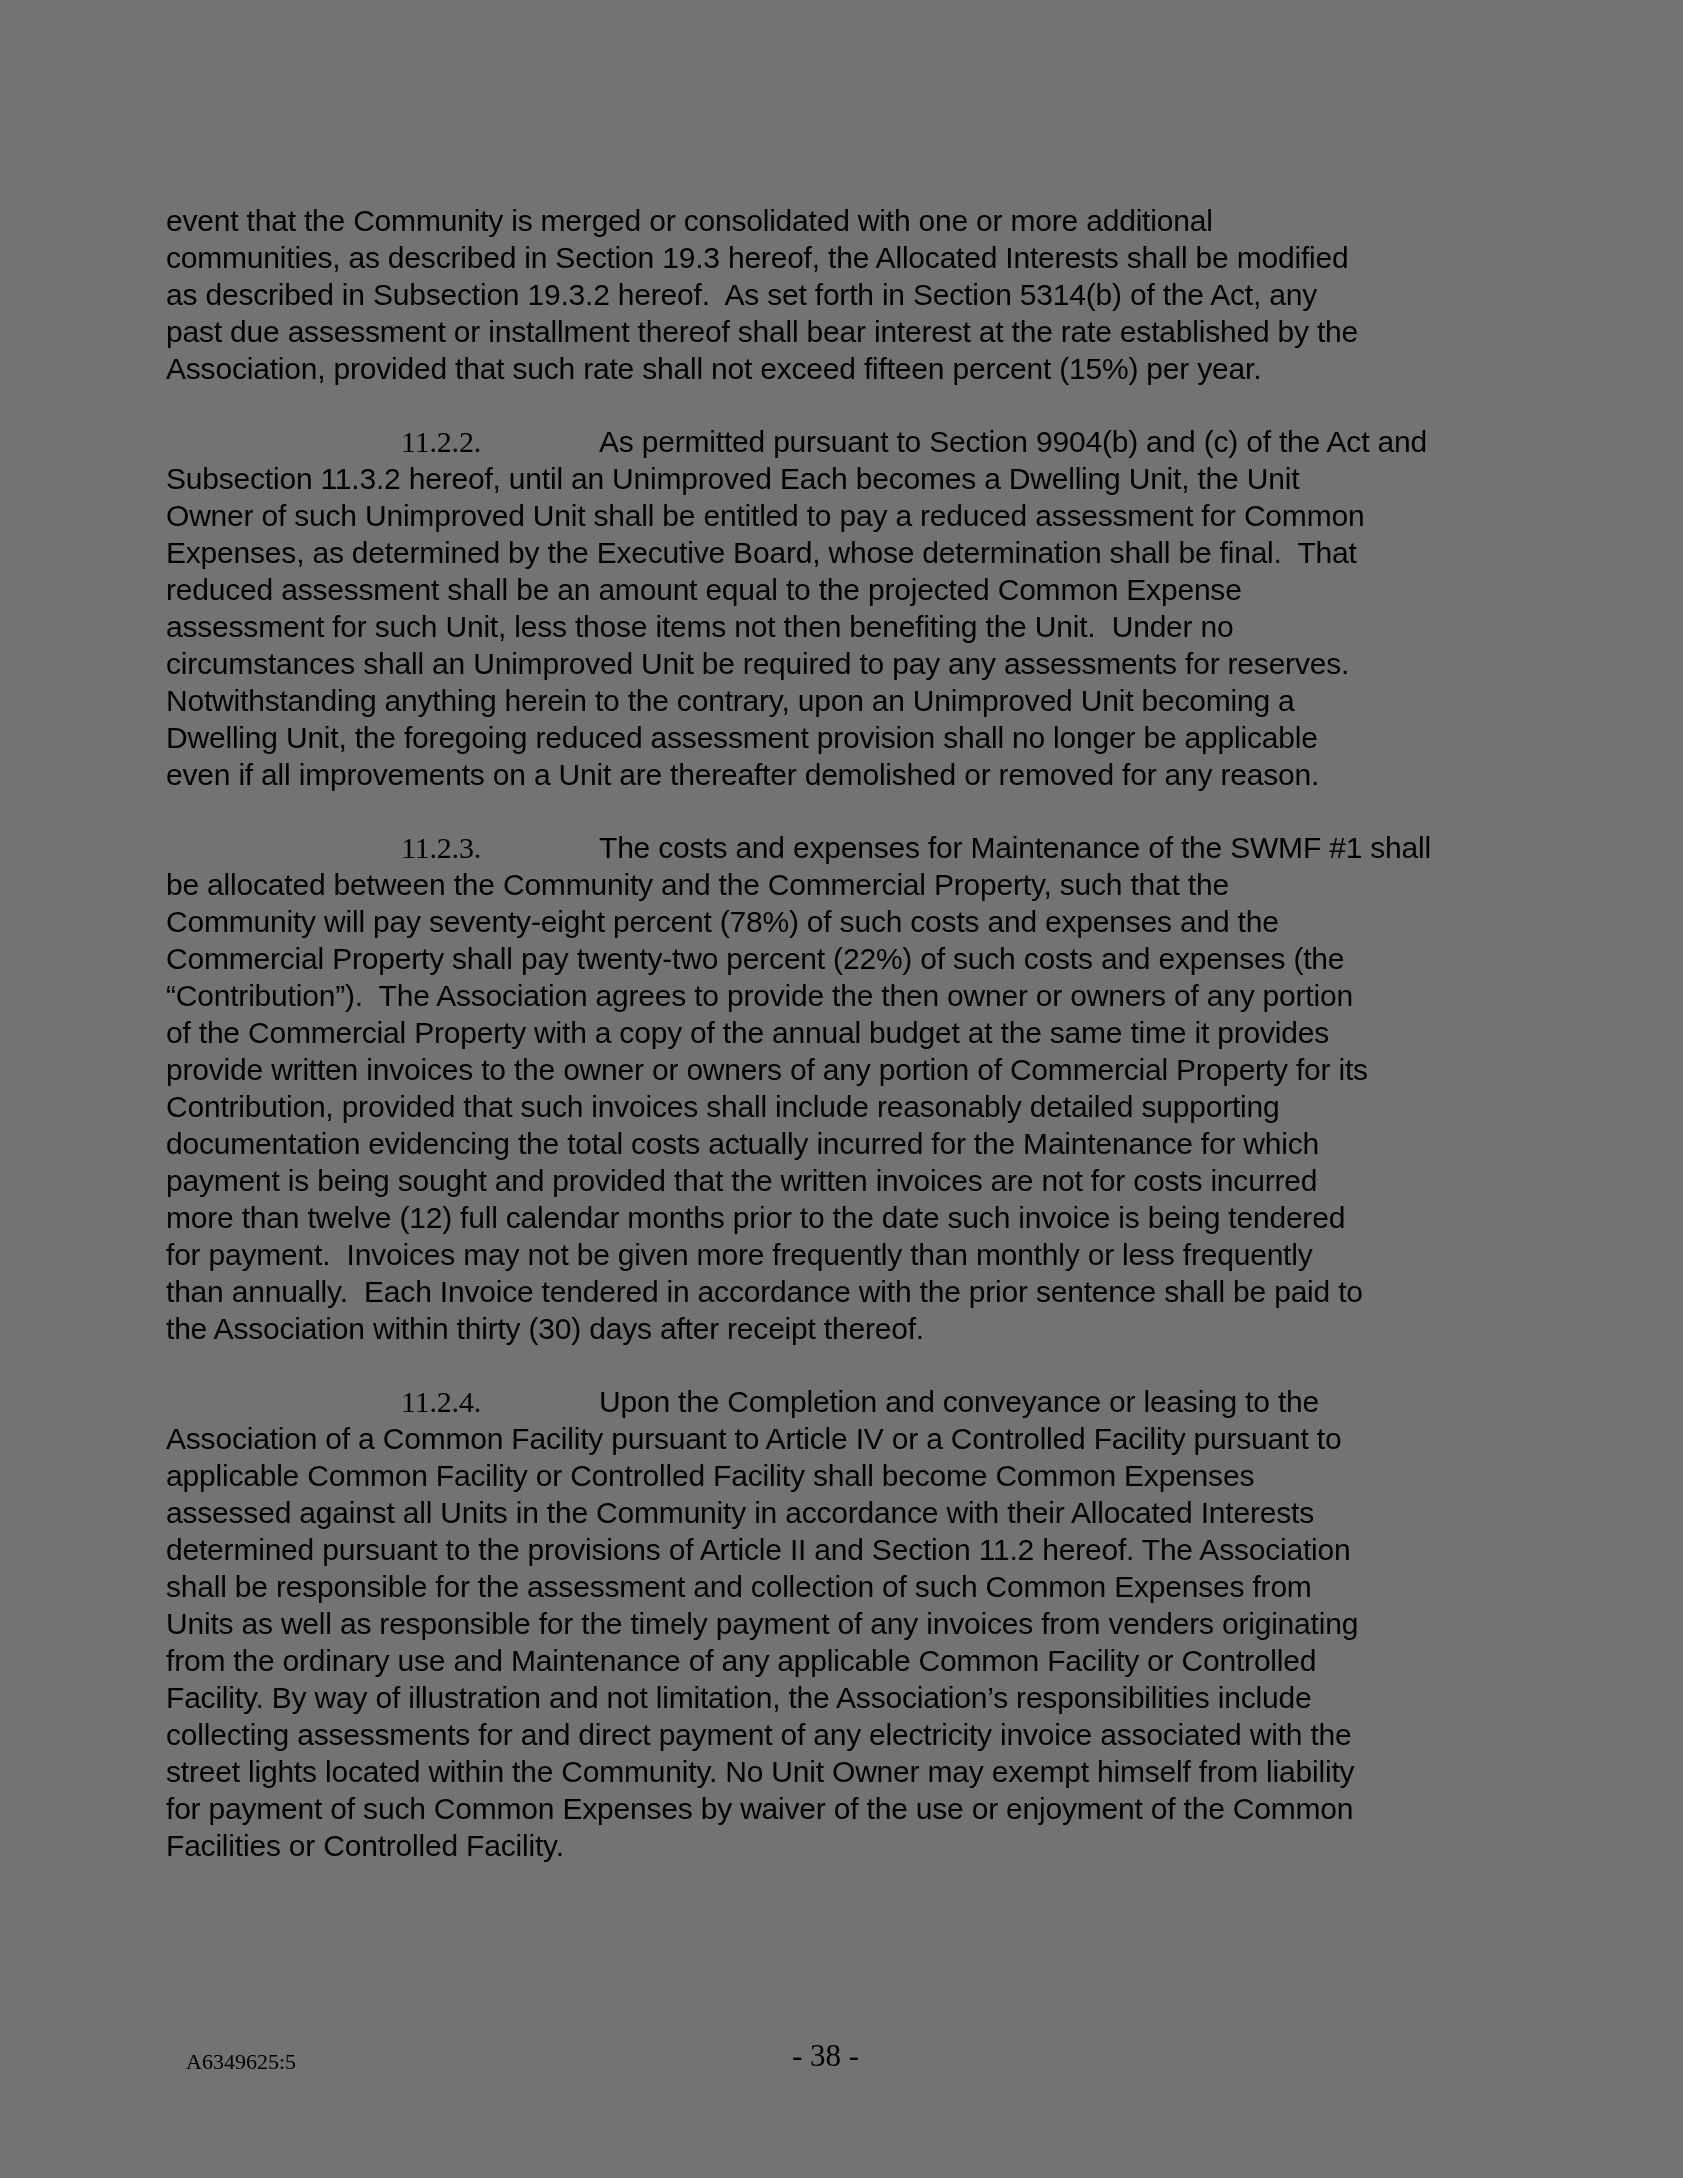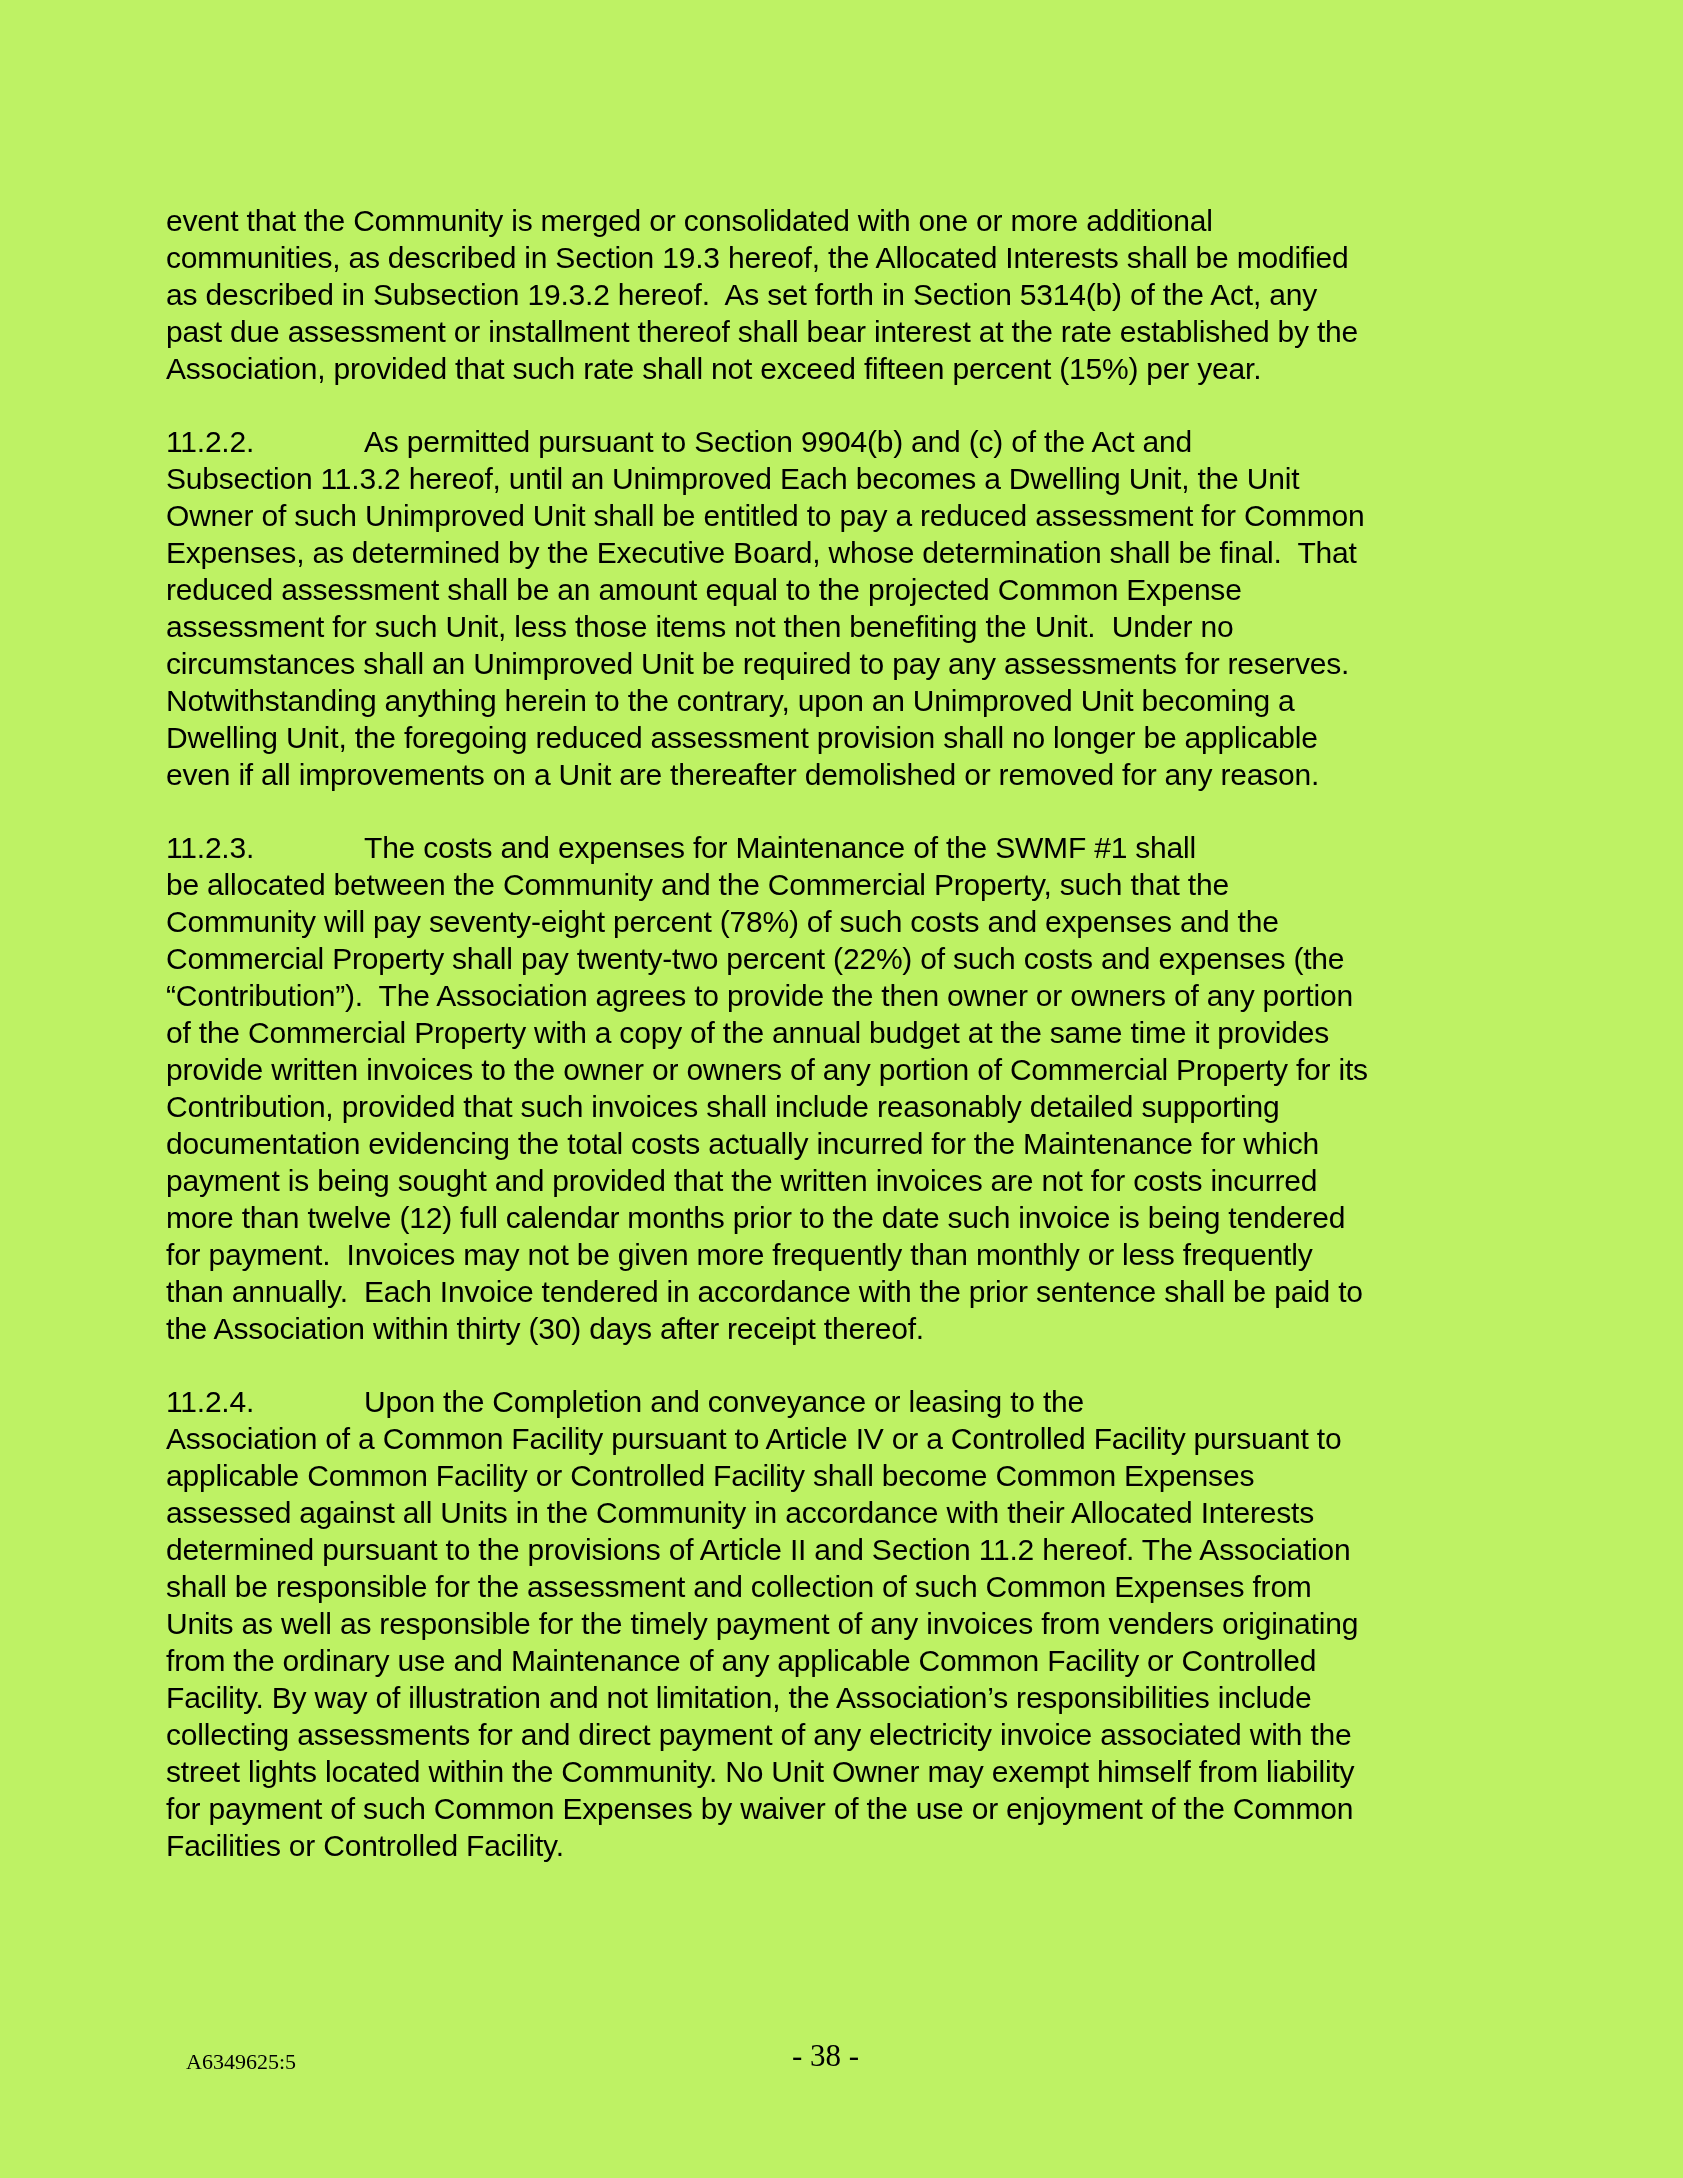--- a/index.html
+++ b/index.html
@@ -4,21 +4,21 @@
 <style>
   html, body {
     margin: 0;
     padding: 0;
     background: #ffffff;
   }
   .page {
     position: relative;
     width: 1683px;
     height: 2178px;
-    background: #bef264;
+    background: #737373;
     overflow: hidden;
     font-family: "Liberation Sans", sans-serif;
     color: #000000;
   }
   .doc-body {
     position: absolute;
     left: 166px;
     top: 202px;
     width: 1386px;
   }
@@ -27,21 +27,23 @@
     font-size: 30px;
     line-height: 37px;
     letter-spacing: -0.2px;
   }
   .line {
     display: block;
     white-space: pre;
   }
   .sec-label {
     display: inline-block;
+    margin-left: 235px;
     width: 198px;
+    font-family: Liberation Serif, serif;
   }
   .footer {
     position: absolute;
     left: 12px;
     top: 2035px;
     width: 1683px;
     height: 50px;
     font-family: "Liberation Serif", serif;
   }
   .doc-id {

